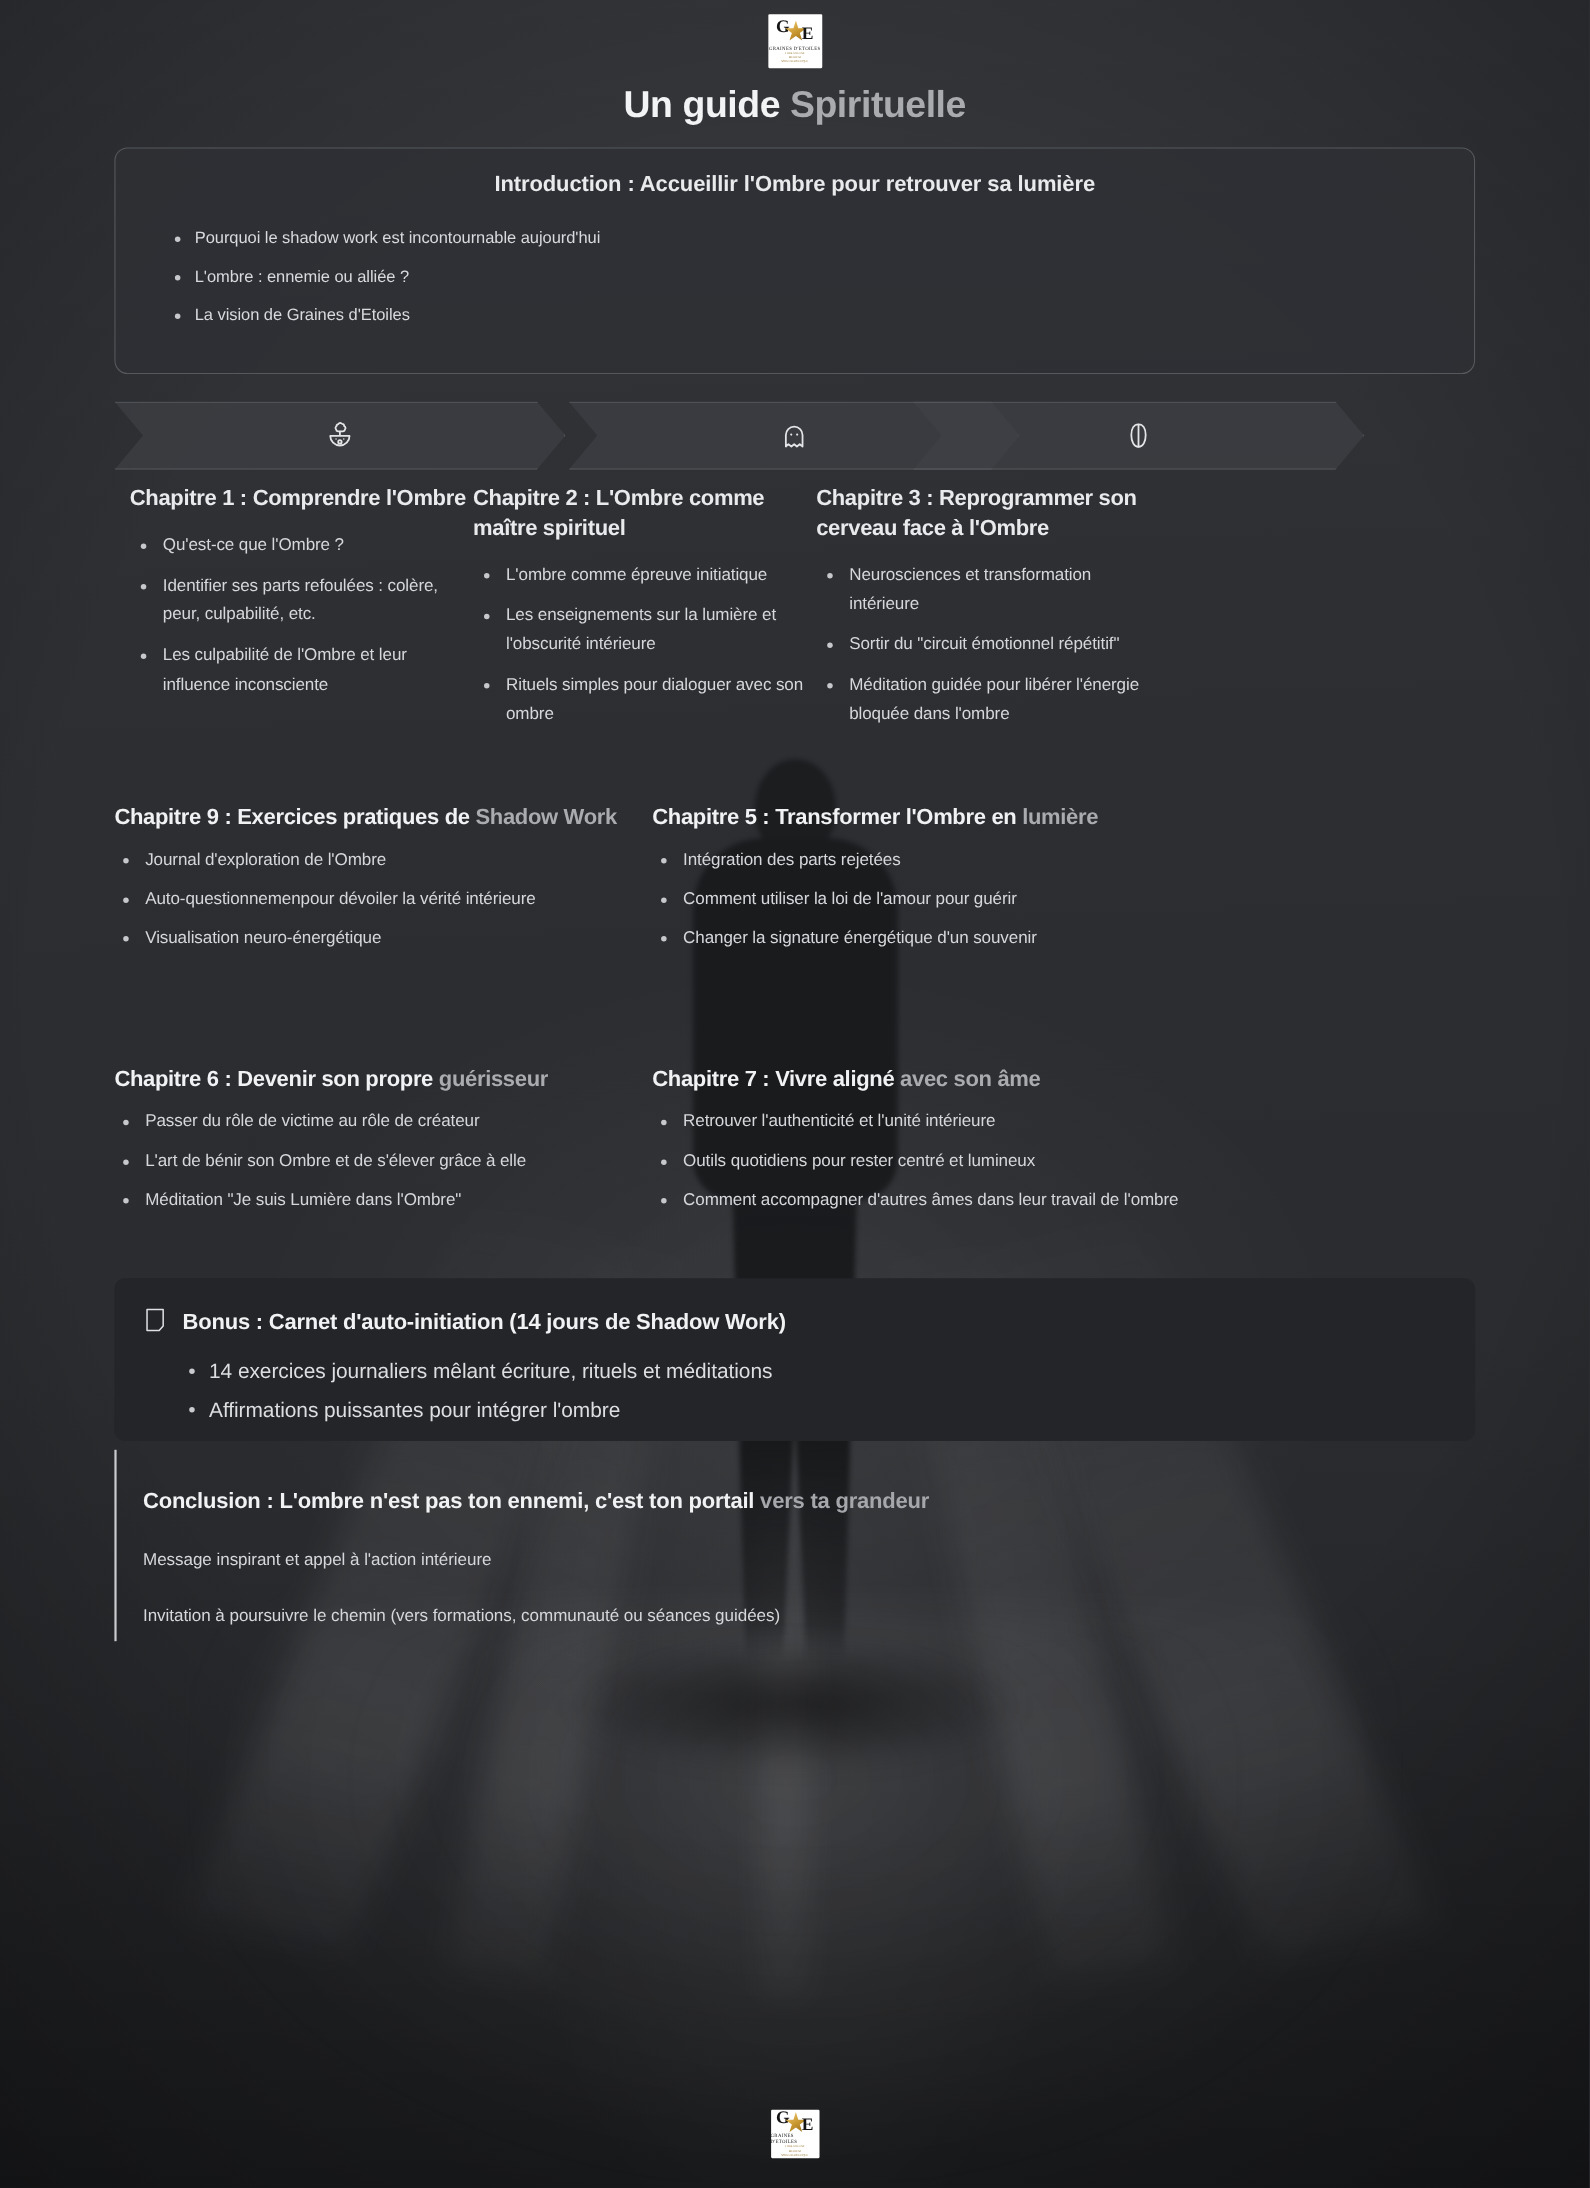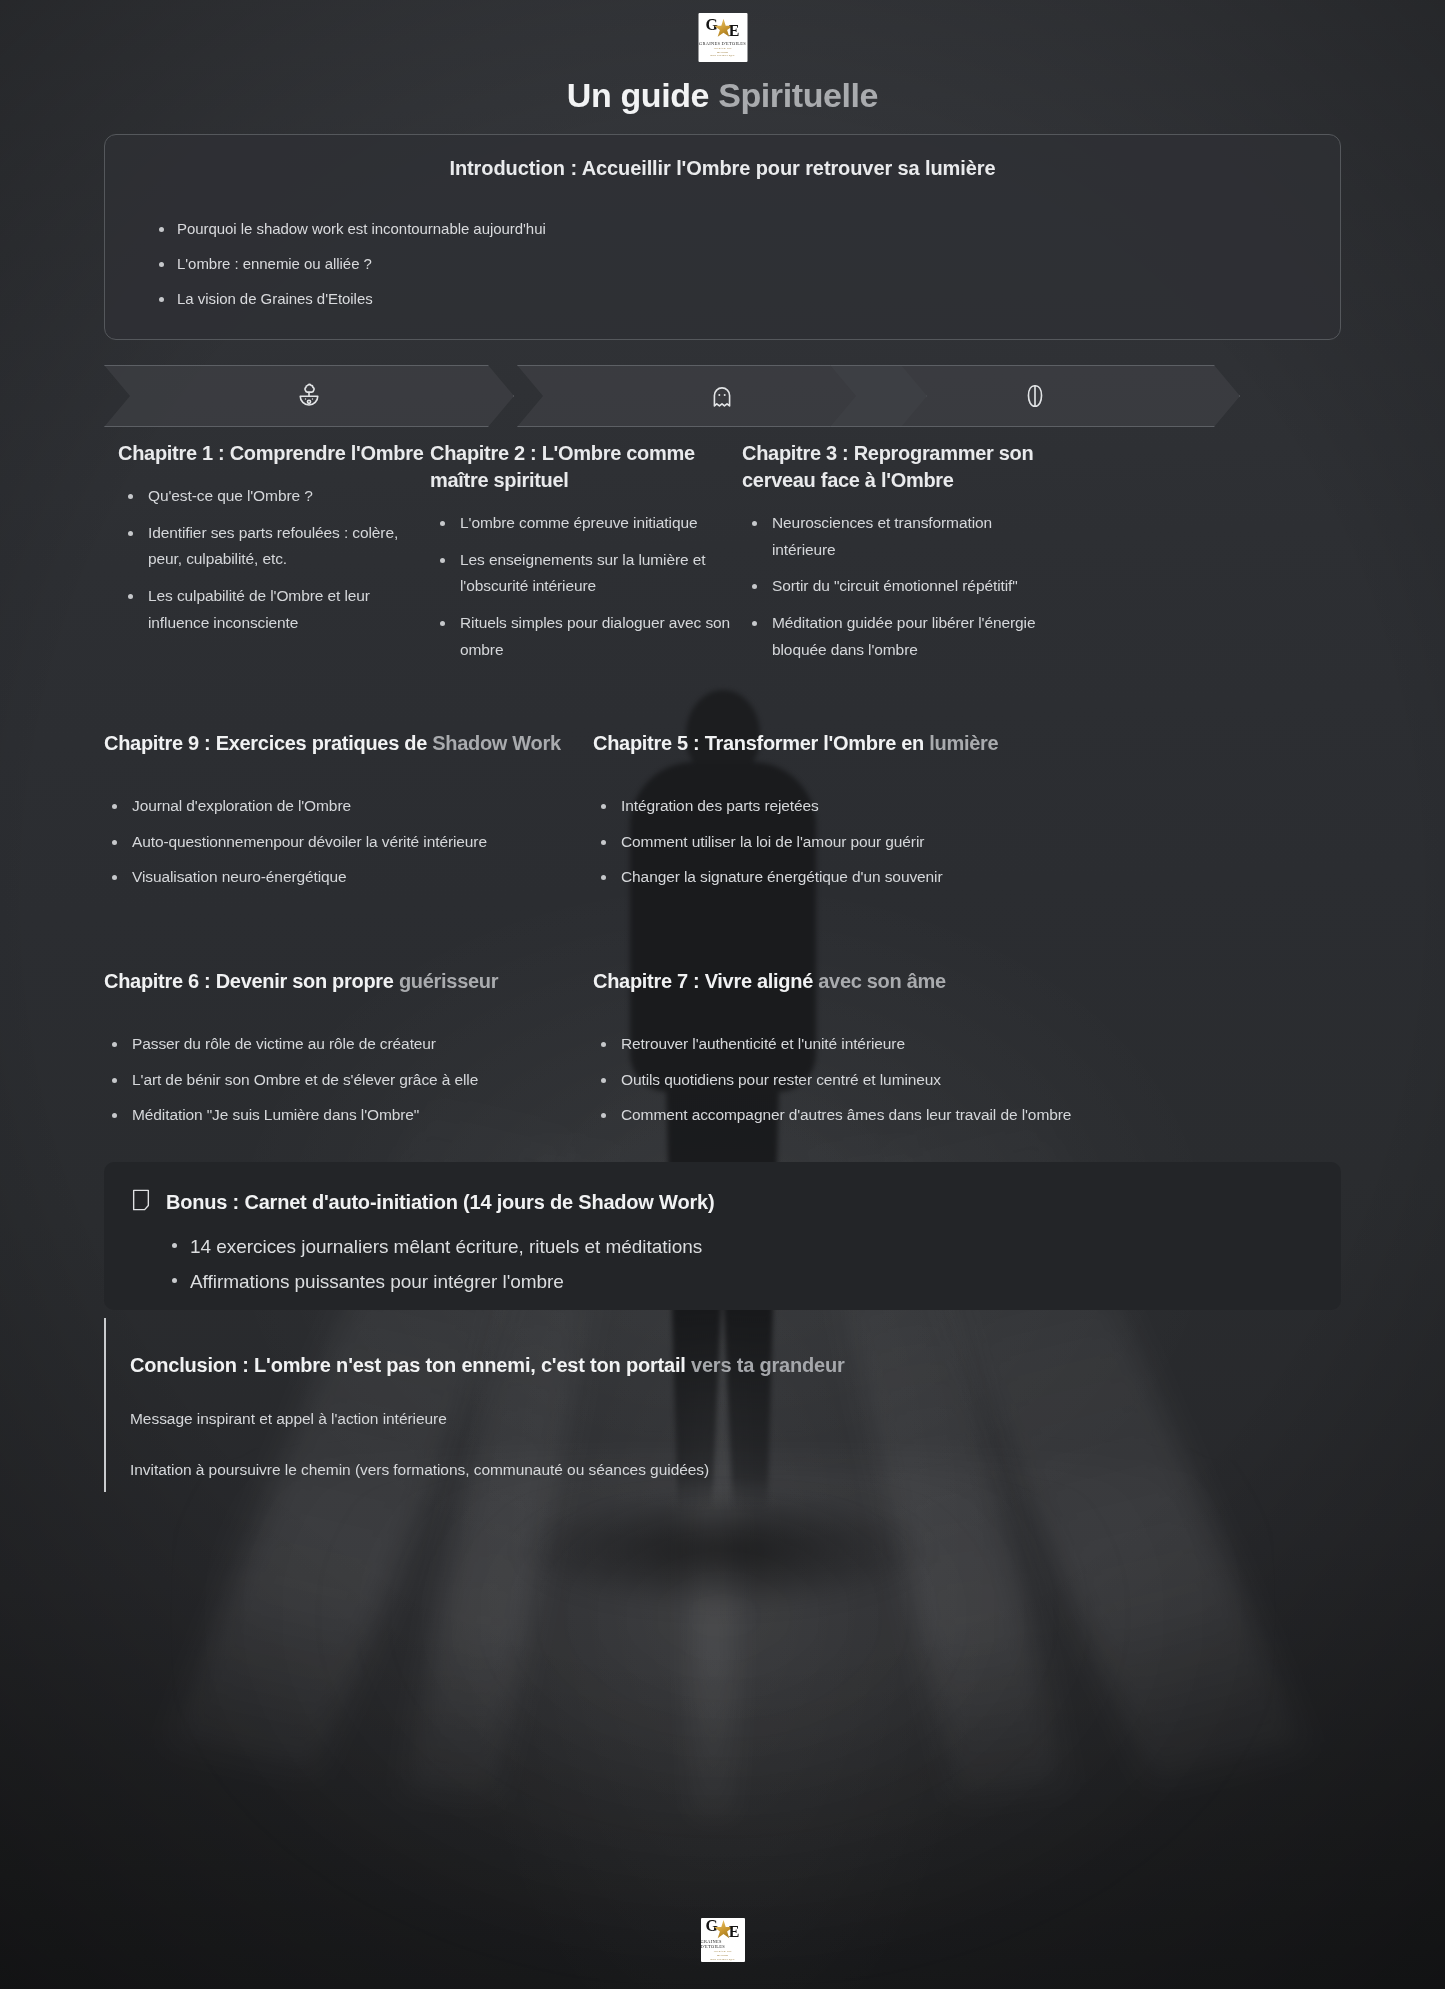--- a/index.html
+++ b/index.html
@@ -113,21 +113,21 @@
   .panel {
     position: absolute; border: 1px solid #55585c; border-radius: 12px;
     background: rgba(46,48,52,0.82);
   }
   .intro-panel { left: 104px; top: 134px; width: 1237px; height: 206px; }
   .intro-title {
     text-align: center; font-size: 20px; font-weight: 700; color: #e9eaec;
     margin-top: 22px; letter-spacing: -0.1px;
   }
   ul { list-style: none; }
-  .intro-list { margin: 40px 0 0 26px; }
+  .intro-list { margin: 28px 0 0 26px; }
   .intro-list li {
     position: relative; padding-left: 46px; font-size: 15px; color: #d9dadd;
     margin-bottom: 18px; letter-spacing: -0.05px;
   }
   .intro-list li::before {
     content: ""; position: absolute; left: 28px; top: 7px;
     width: 5px; height: 5px; border-radius: 50%; background: #c6c8cb;
   }
 
   
@@ -161,21 +161,21 @@
     width: 5px; height: 5px; border-radius: 50%; background: #c6c8cb;
   }
 
   
   .two-col { position: absolute; width: 1237px; left: 104px; }
   .tc-left  { position: absolute; left: 0px;   width: 560px; }
   .tc-right { position: absolute; left: 489px; width: 560px; }
   .tc-title { font-size: 20px; font-weight: 700; line-height: 1.35; letter-spacing: -0.3px; }
   .tc-title .dim { color: #a9abae; }
   .tc-title .bright { color: #f1f2f3; }
-  .tc-list { margin-top: 36px; }
+  .tc-list { margin-top: 12px; }
   .tc-list li {
     position: relative; padding-left: 28px; font-size: 15.5px; color: #d5d7da;
     line-height: 1.72; margin-bottom: 9px; letter-spacing: -0.1px;
   }
   .tc-list li::before {
     content: ""; position: absolute; left: 8px; top: 11px;
     width: 5px; height: 5px; border-radius: 50%; background: #c6c8cb;
   }
 
   

